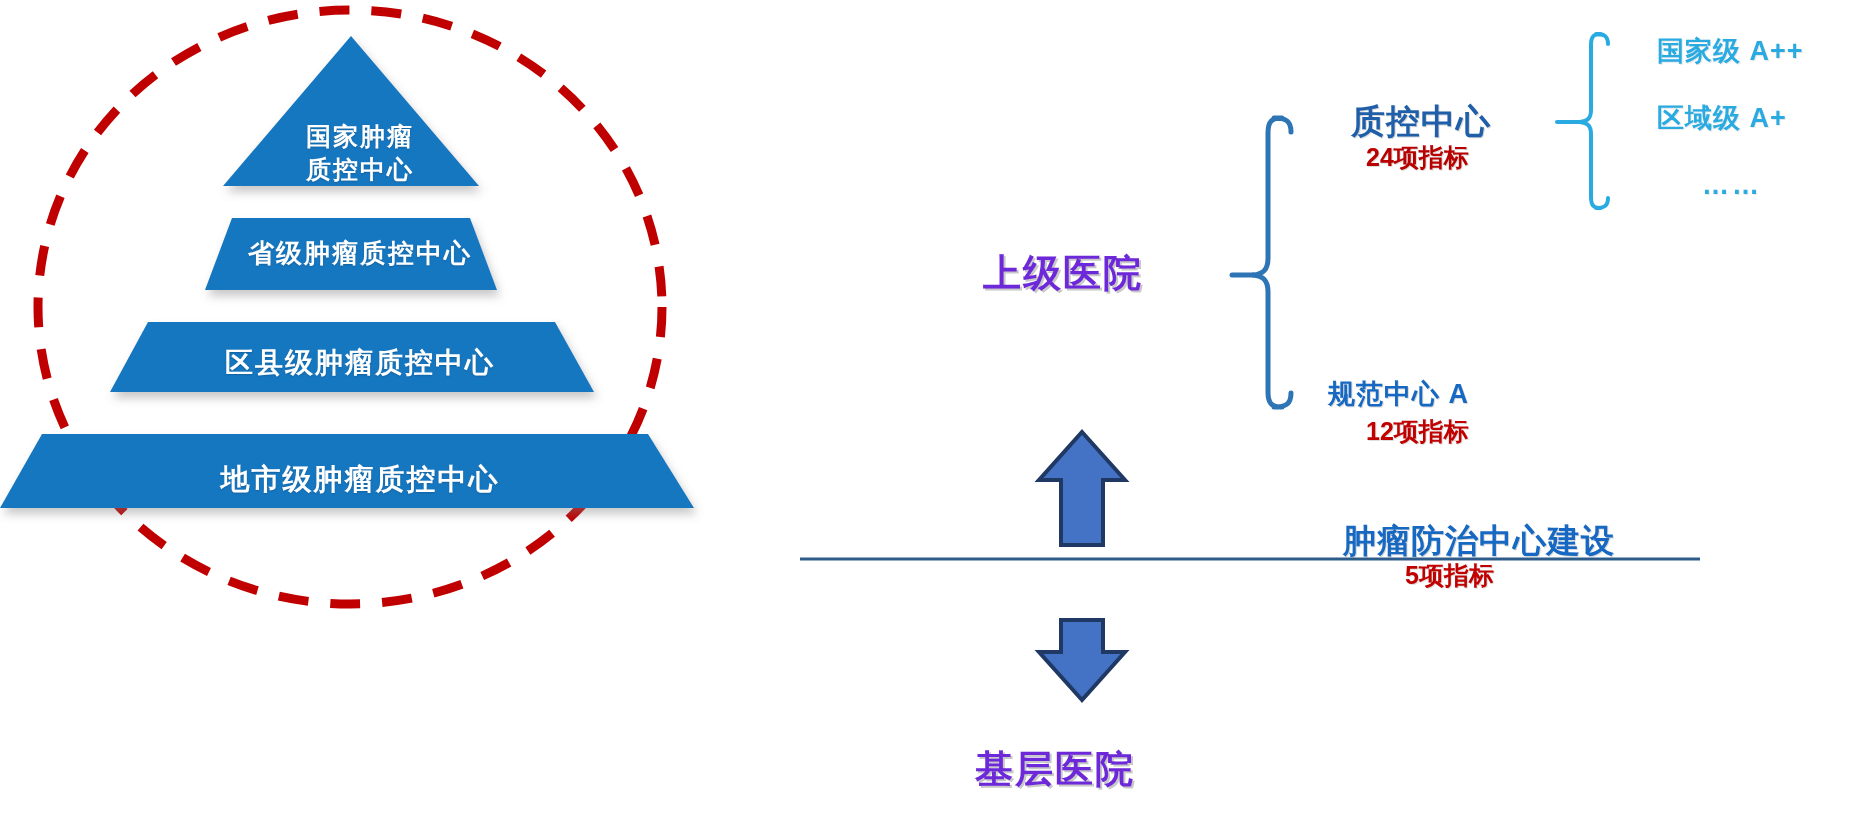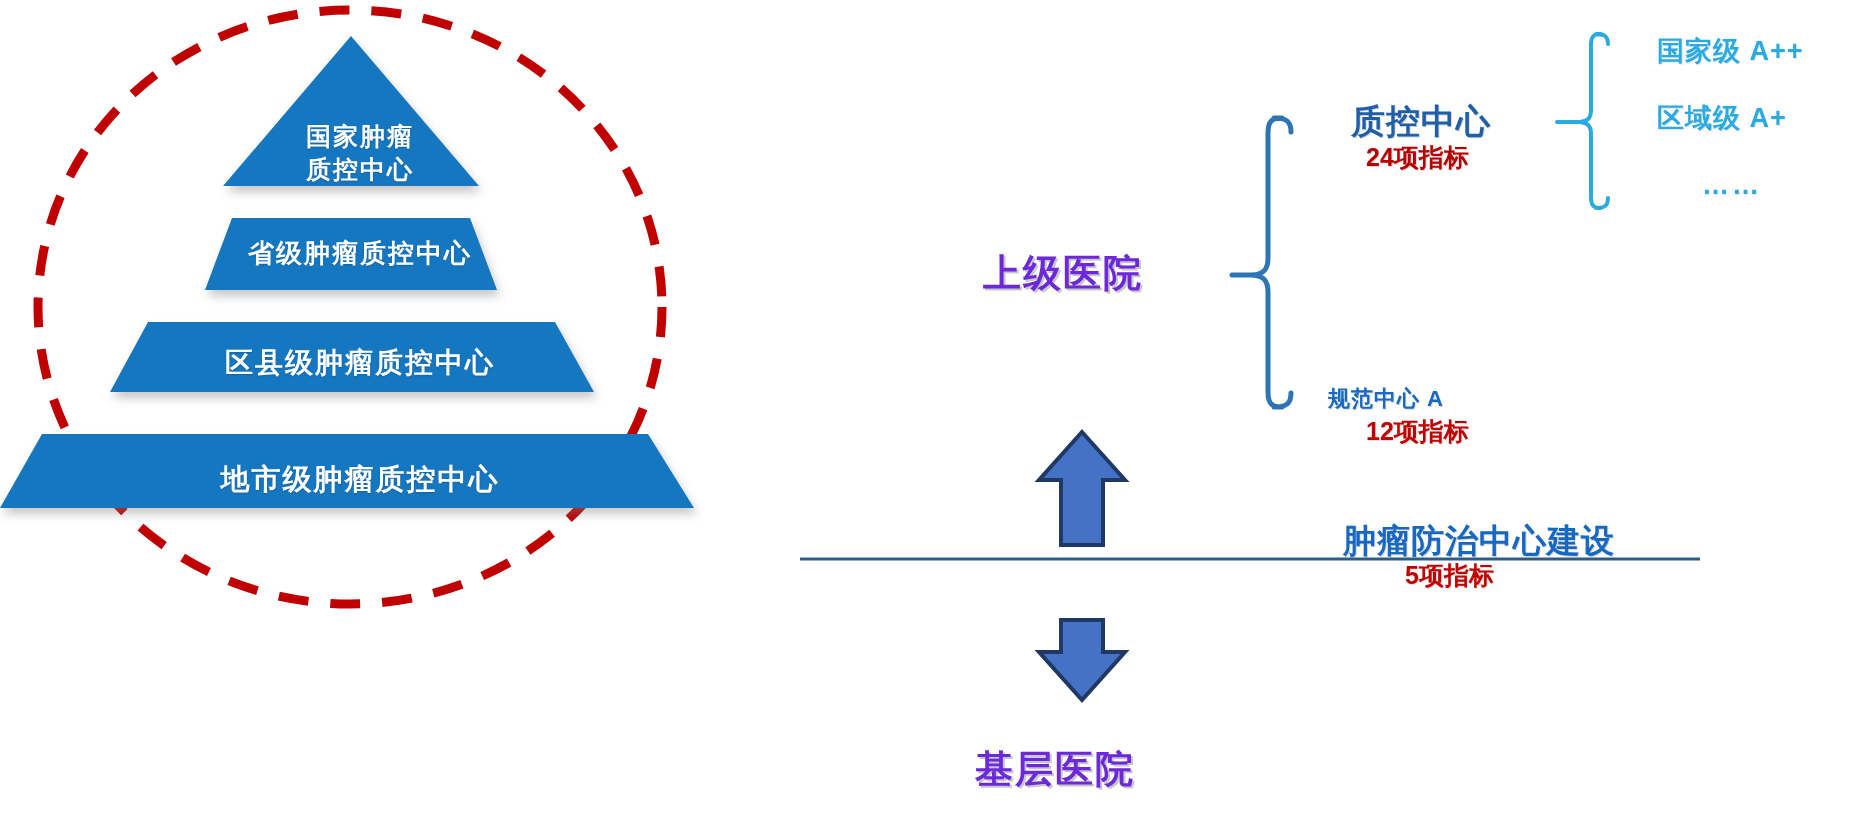--- a/index.html
+++ b/index.html
@@ -73,22 +73,22 @@
     text-shadow: 1px 1px 0 rgba(120,120,120,0.30);
   }
   #label-shifan-sub {
     left: 1366px; top: 141px;
     font-size: 25px;
     color: #B90000;
     letter-spacing: 0px;
     text-shadow: 1px 1px 0 rgba(140,140,140,0.30);
   }
   #label-guifan-title {
-    left: 1328px; top: 384px;
-    font-size: 22px;
+    left: 1328px; top: 376px;
+    font-size: 27px;
     color: #1668C2;
     letter-spacing: 1px;
     text-shadow: 1px 1px 0 rgba(120,120,120,0.28);
   }
   #label-guifan-sub {
     left: 1366px; top: 415px;
     font-size: 25px;
     color: #C10000;
     text-shadow: 1px 1px 0 rgba(140,140,140,0.28);
   }

